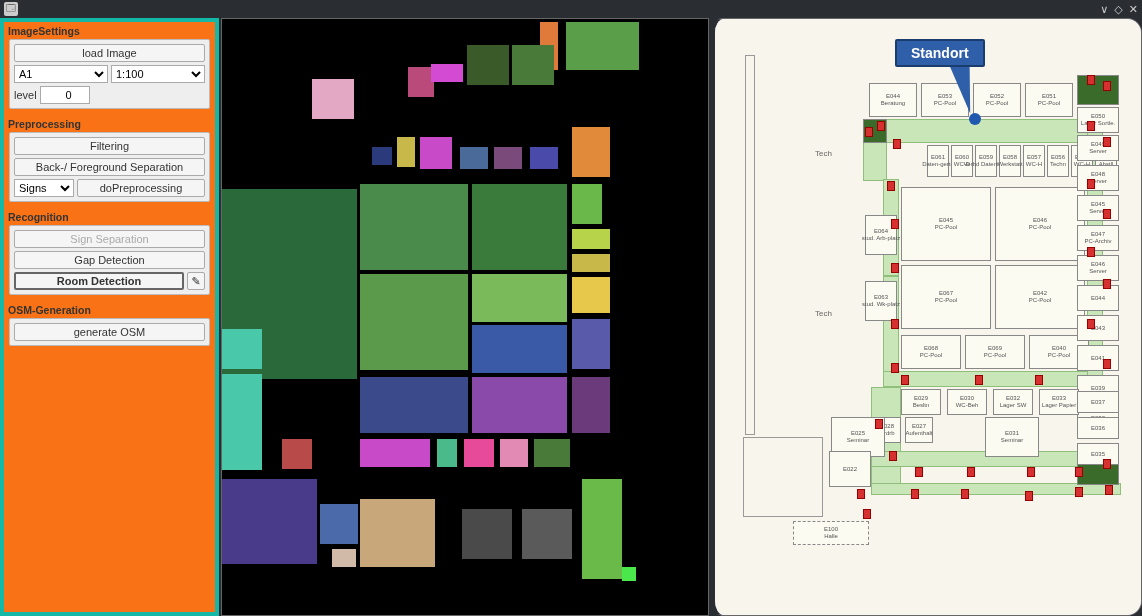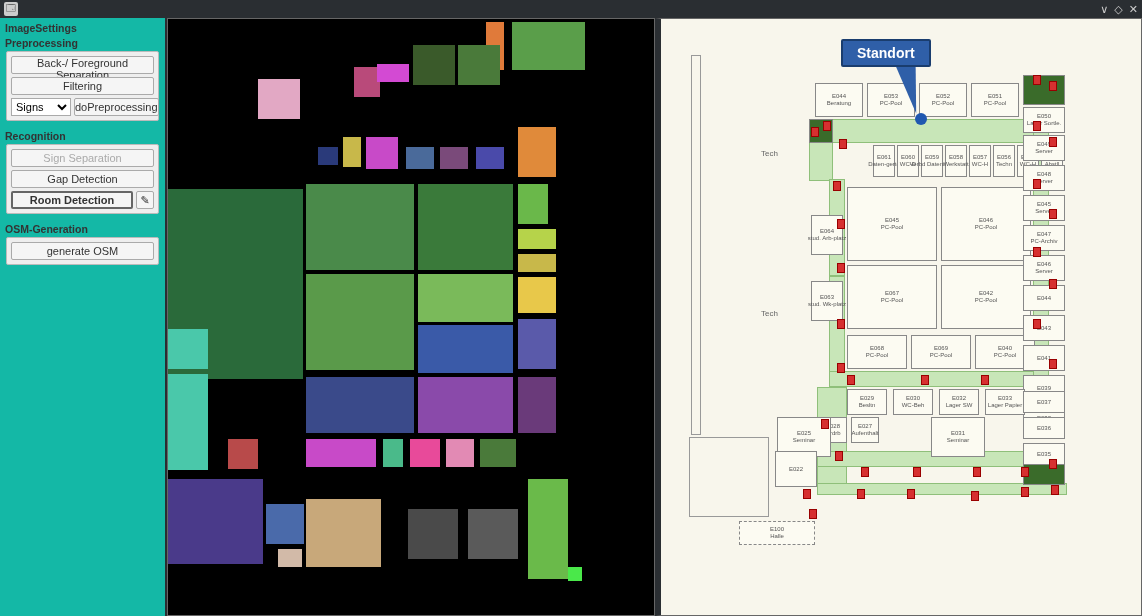--- a/index.html
+++ b/index.html
@@ -2,34 +2,34 @@
 <html><head>
 <meta charset="utf-8">
 <style>
 * { box-sizing: border-box; margin: 0; padding: 0; font-family: sans-serif; }
 body { background: #2a2e32; overflow: hidden; }
 .titlebar { height: 18px; background: #2a2e32; display: flex; align-items: center; padding: 0 4px; }
 .titlebar-icon { width: 14px; height: 14px; background: #ccc; border-radius: 2px; display: inline-flex; align-items: center; justify-content: center; font-size: 9px; }
 .titlebar-controls { margin-left: auto; display: flex; gap: 6px; color: #ccc; font-size: 11px; }
 .titlebar-controls span { cursor: default; }
 .workspace { display: flex; height: 598px; background: #2a2e32; }
-.sidebar { width: 165px; background: #14b8a6; border: 1px solid #14b8a6; display: flex; flex-direction: column; font-size: 11px; color: #333; }
+.sidebar { width: 219px; background: #f97316; border: 4px solid #14b8a6; display: flex; flex-direction: column; font-size: 11px; color: #333; }
 .section-label { padding: 3px 4px 0 4px; font-size: 10.5px; font-weight: bold; color: #333; }
 .section-box { margin: 2px 5px 6px 5px; border: 1px solid #bbb; background: #eee; padding: 4px 4px; display: flex; flex-direction: column; gap: 3px; border-radius: 2px; }
 .btn { width: 100%; height: 18px; font-size: 11px; background: #f5f5f5; border: 1px solid #aaa; border-radius: 2px; cursor: default; color: #333; }
 .btn.disabled { color: #aaa; }
 .btn.pressed { border: 2px solid #666; font-weight: bold; }
 .row { display: flex; gap: 3px; align-items: center; }
 .combo { height: 18px; font-size: 11px; border: 1px solid #aaa; background: #fff; flex: 1; min-width: 0; }
 .spinner { height: 18px; font-size: 11px; border: 1px solid #aaa; width: 50px; text-align: right; padding-right: 2px; }
 .lbl { font-size: 11px; white-space: nowrap; }
 .pencil { width: 18px; height: 18px; border: 1px solid #aaa; background: #f5f5f5; display: inline-flex; align-items: center; justify-content: center; font-size: 11px; border-radius: 2px; }
 .panel { background: #000; border: 1px solid #666; position: relative; overflow: hidden; }
 .panel-left { flex: 0 0 488px; margin-left: 2px; }
-.panel-right { flex: 1; background: #c4b5fd; border-left: 6px solid #2a2e32; position: relative; }
+.panel-right { flex: 1; background: #c4b5fd; border-left: 6px solid #2a2e32; position: relative; border-radius: 15px; }
 .rect { position: absolute; }
 .floorplan-bg { position: absolute; inset: 0; background: #f8f6ec; }
 .hallway { position: absolute; background: #c8e6b8; border: 1px solid #8fbf7a; }
 .room { position: absolute; background: #fcfbf2; border: 1px solid #888; font-size: 6px; color: #555; display: flex; flex-direction: column; align-items: center; justify-content: center; line-height: 1.1; white-space: nowrap; }
 .greenroom { background: #3a6b2a; }
 .redmark { position: absolute; width: 8px; height: 10px; background: #d63030; border: 1px solid #900; }
 .standort-label { position: absolute; left: 180px; top: 20px; background: #2f5fa8; color: #fff; font-size: 14px; font-weight: bold; padding: 4px 14px; border: 2px solid #1a3d6e; border-radius: 2px; z-index: 10; }
 .standort-pointer { position: absolute; left: 240px; top: 45px; width: 0; height: 0; border-left: 10px solid transparent; border-right: 10px solid transparent; border-top: 50px solid #2f5fa8; transform: rotate(-12deg); z-index: 9; }
 .standort-dot { position: absolute; left: 254px; top: 94px; width: 12px; height: 12px; background: #2058b0; border-radius: 50%; z-index: 11; }
 .outline { position: absolute; border: 1px solid #999; background: transparent; }
@@ -44,25 +44,40 @@
     <span>◇</span>
     <span>✕</span>
   </div>
 </div>
 
 <div class="workspace">
 
   <div class="sidebar">
 
     <div class="section-label">ImageSettings</div>
+    <div class="section-box">
+      <button class="btn">load Image</button>
+      <div class="row">
+        <select class="combo">
+          <option>A1</option>
+        </select>
+        <select class="combo">
+          <option>1:100</option>
+        </select>
+      </div>
+      <div class="row">
+        <span class="lbl">level</span>
+        <input class="spinner" type="number" value="0" style="">
+      </div>
+    </div>
 
     <div class="section-label">Preprocessing</div>
     <div class="section-box">
+      <button class="btn">Filtering</button>
       <button class="btn">Back-/ Foreground Separation</button>
-      <button class="btn">Filtering</button>
       <div class="row">
         <select class="combo" style="flex:0 0 60px">
           <option>Signs</option>
         </select>
         <button class="btn" style="flex:1">doPreprocessing</button>
       </div>
     </div>
 
     <div class="section-label">Recognition</div>
     <div class="section-box">

